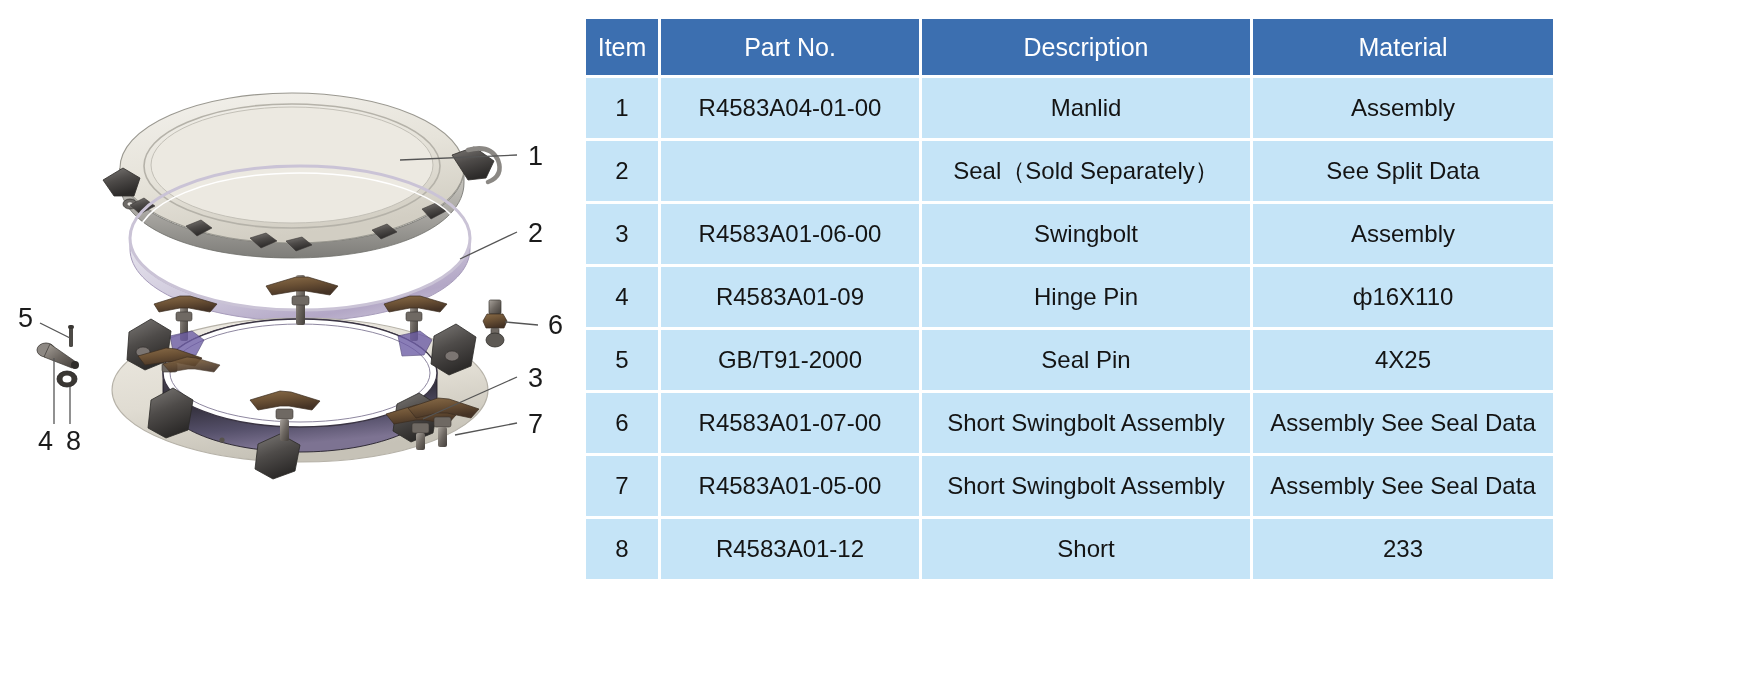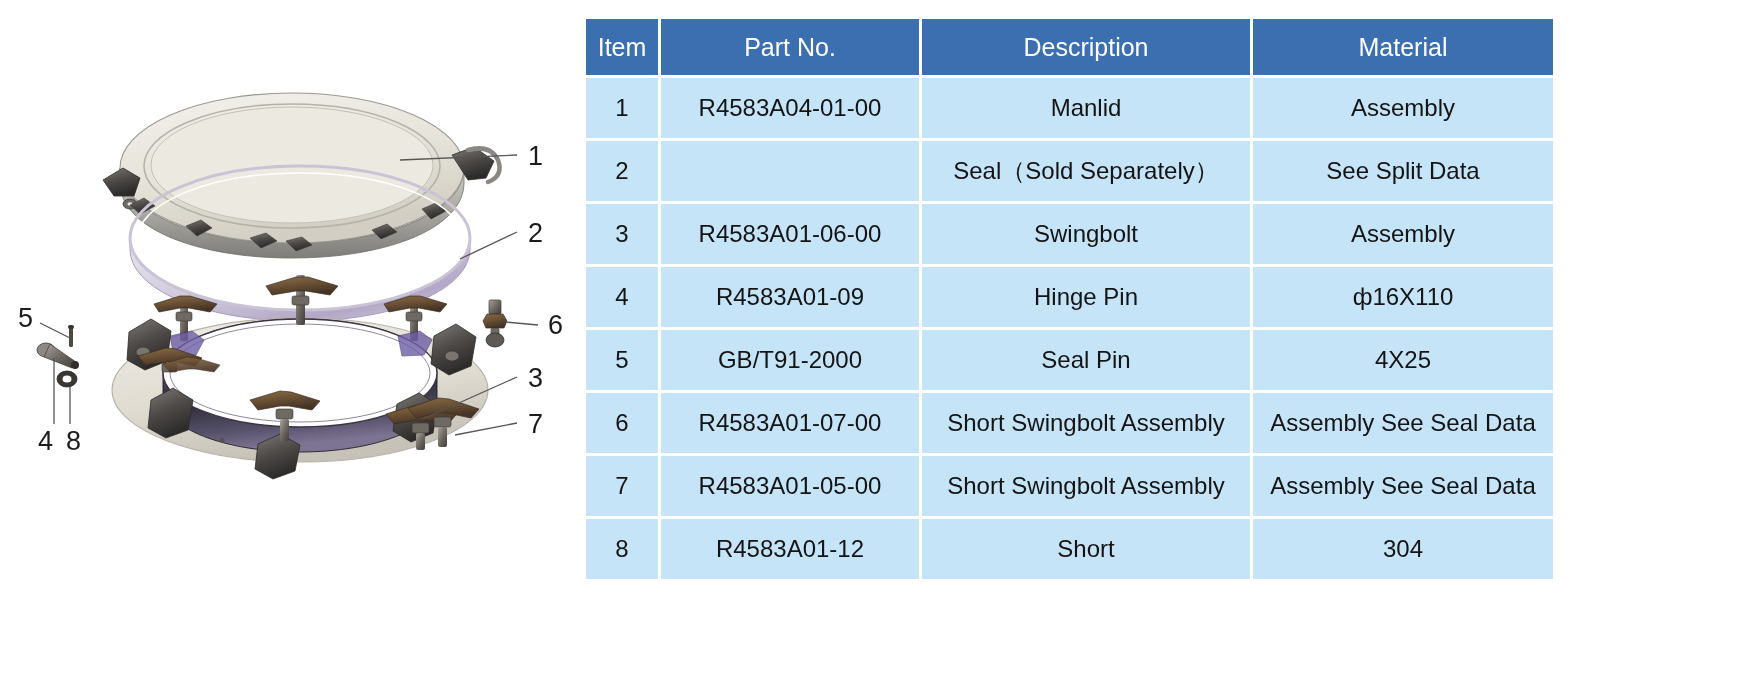--- a/index.html
+++ b/index.html
@@ -351,19 +351,19 @@
         <tr>
           <td>7</td>
           <td>R4583A01-05-00</td>
           <td>Short Swingbolt Assembly</td>
           <td>Assembly  See Seal Data</td>
         </tr>
         <tr>
           <td>8</td>
           <td>R4583A01-12</td>
           <td>Short</td>
-          <td>304</td>
+          <td>233</td>
         </tr>
       </tbody>
     </table>
   </div>
 
 </div>
 
 </body></html>

